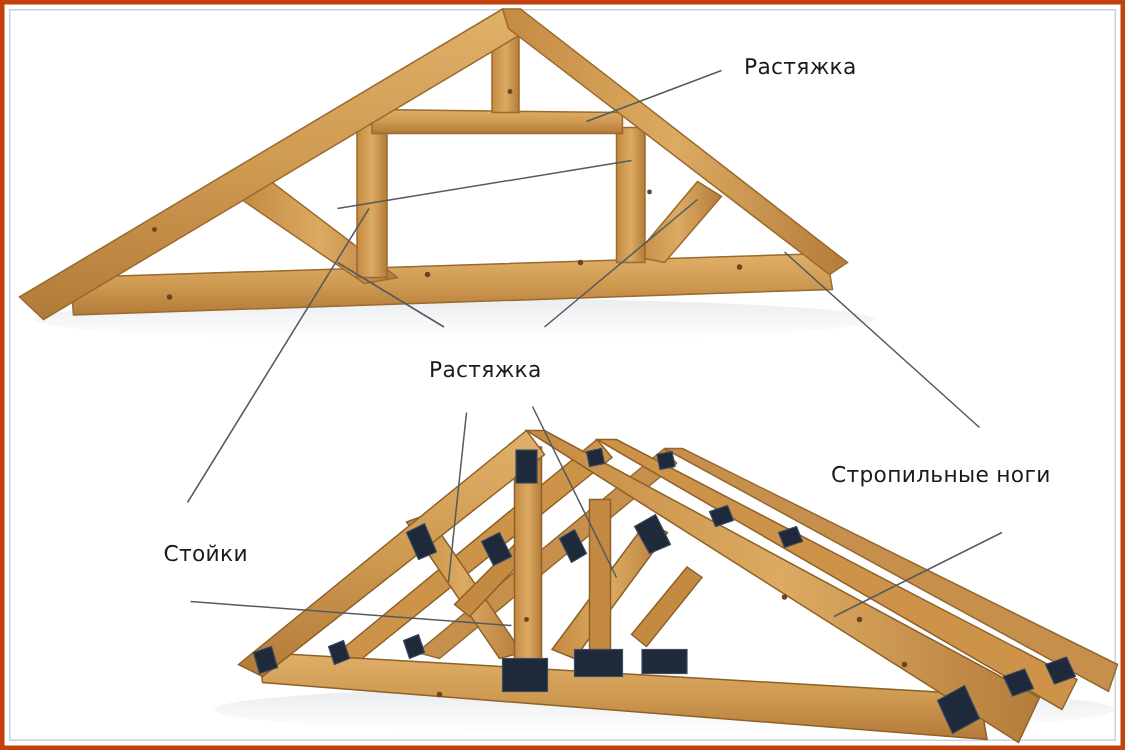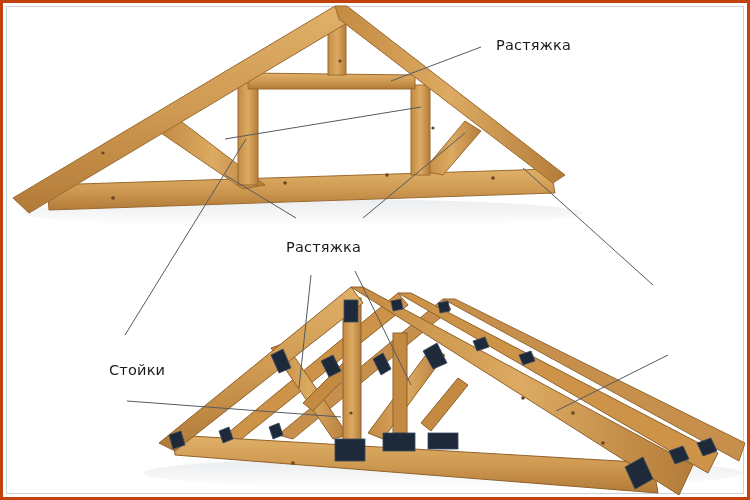--- a/index.html
+++ b/index.html
@@ -153,14 +153,15 @@
       <line x1="665" y1="352" x2="553" y2="408"></line>
 
       <line x1="122" y1="332" x2="243" y2="136"></line>
       <line x1="222" y1="136" x2="418" y2="104"></line>
       <line x1="124" y1="398" x2="338" y2="414"></line>
     </g>
   </svg>
 
   <div class="label" style="left:493px; top:34px;">Растяжка</div>
   <div class="label" style="left:283px; top:236px;">Растяжка</div>
+  <div class="label" style="left:551px; top:306px;">Стропильные ноги</div>
   <div class="label" style="left:86px; top:359px;margin-left:20px;">Стойки</div>
 </div>
 
 </body></html>

